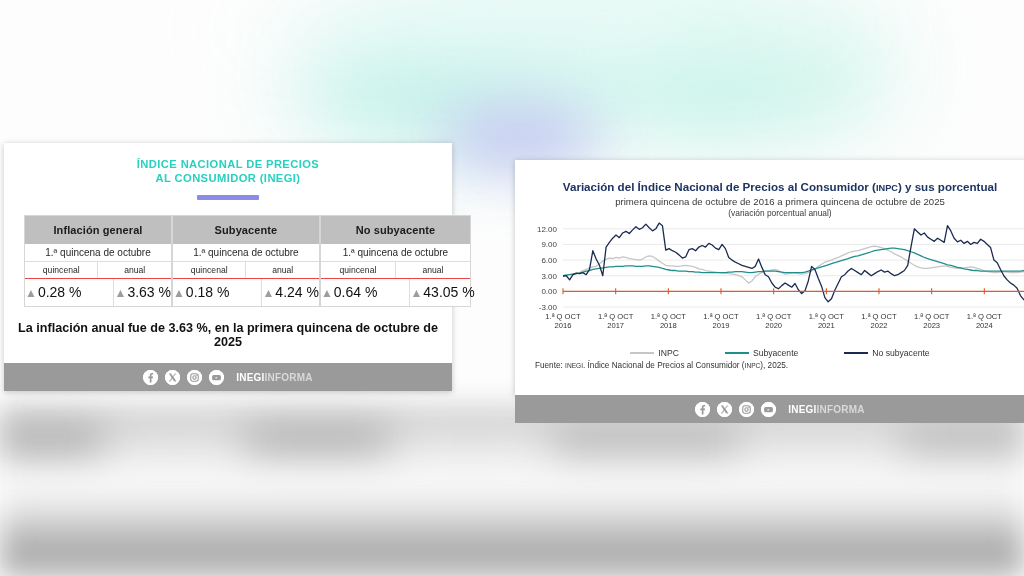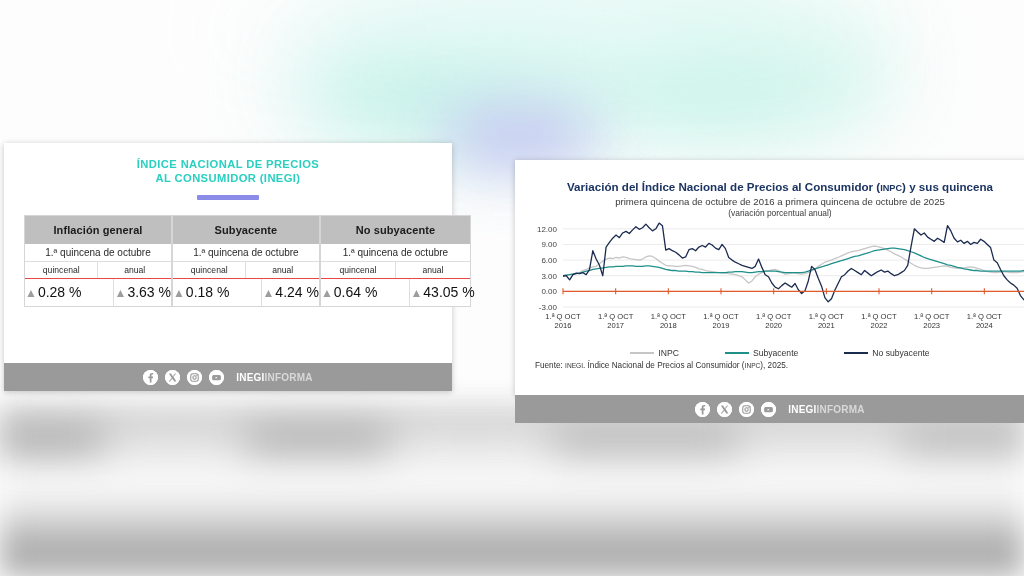--- a/index.html
+++ b/index.html
@@ -164,20 +164,21 @@
         <div class="metric-col-lab">anual</div>
       </div>
       <div class="metric-vals">
         <div class="metric-val"><span class="arrow">▲</span><span>0.64 %</span></div>
         <div class="metric-val"><span class="arrow">▲</span><span>43.05 %</span></div>
       </div>
     </div>
 
   </div>
 
+  <div id="left-statement">La inflación anual fue de 3.63 %, en la primera quincena de octubre de 2025</div>
 
   <div class="footer-bar">
     <span class="soc">
         <svg width="15" height="15" viewBox="0 0 24 24">
           <circle cx="12" cy="12" r="12" fill="#fff"></circle>
           <path fill="#9a9a9a" d="M13.6 20v-7h2.3l.35-2.7H13.6V8.6c0-.78.22-1.3 1.33-1.3h1.42V4.88A19 19 0 0 0 14.3 4.8c-2.05 0-3.45 1.25-3.45 3.55v1.95H8.5V13h2.35v7z"></path>
         </svg>
       </span>
     <span class="soc">
         <svg width="15" height="15" viewBox="0 0 24 24">
@@ -199,21 +200,21 @@
           <rect x="5" y="8" width="14" height="8.4" rx="2.4" fill="#9a9a9a"></rect>
           <path d="M10.6 10.6v3.3l3-1.65z" fill="#fff"></path>
         </svg>
       </span>
     <span class="brand"><b>INEGI</b><span>INFORMA</span></span>
   </div>
 </div>
 
 <div class="card" id="right-card">
 
-  <div id="chart-title"><span>Variación del Índice Nacional de Precios al Consumidor (</span><span class="sm">INPC</span><span>) y sus quincena</span></div>
+  <div id="chart-title"><span>Variación del Índice Nacional de Precios al Consumidor (</span><span class="sm">INPC</span><span>) y sus porcentual</span></div>
   <div id="chart-sub1">primera quincena de octubre de 2016 a primera quincena de octubre de 2025</div>
   <div id="chart-sub2">(variación porcentual anual)</div>
 
   <div id="plot-wrap">
     <svg id="plot-svg" width="530" height="120" viewBox="0 0 530 120">
       <g id="gridlines">
           <line x1="48" y1="92" x2="522" y2="92" stroke="#e6e6e6" stroke-width="0.8"></line>
           <line x1="48" y1="76.36363636363636" x2="522" y2="76.36363636363636" stroke="#e6e6e6" stroke-width="0.8"></line>
           <line x1="48" y1="60.72727272727273" x2="522" y2="60.72727272727273" stroke="#e6e6e6" stroke-width="0.8"></line>
           <line x1="48" y1="45.09090909090909" x2="522" y2="45.09090909090909" stroke="#e6e6e6" stroke-width="0.8"></line>

